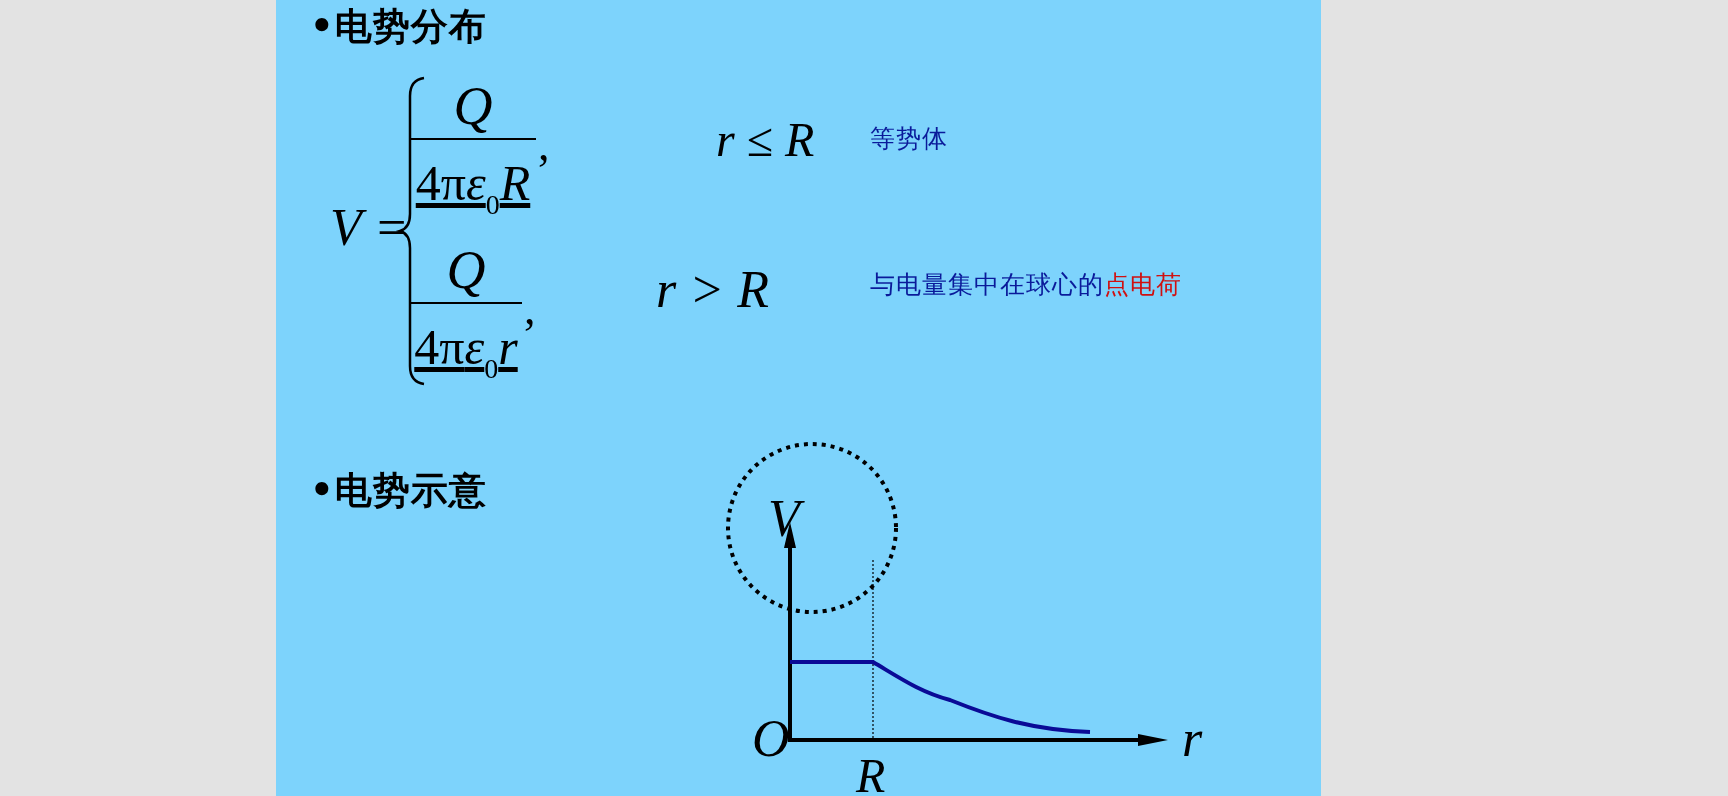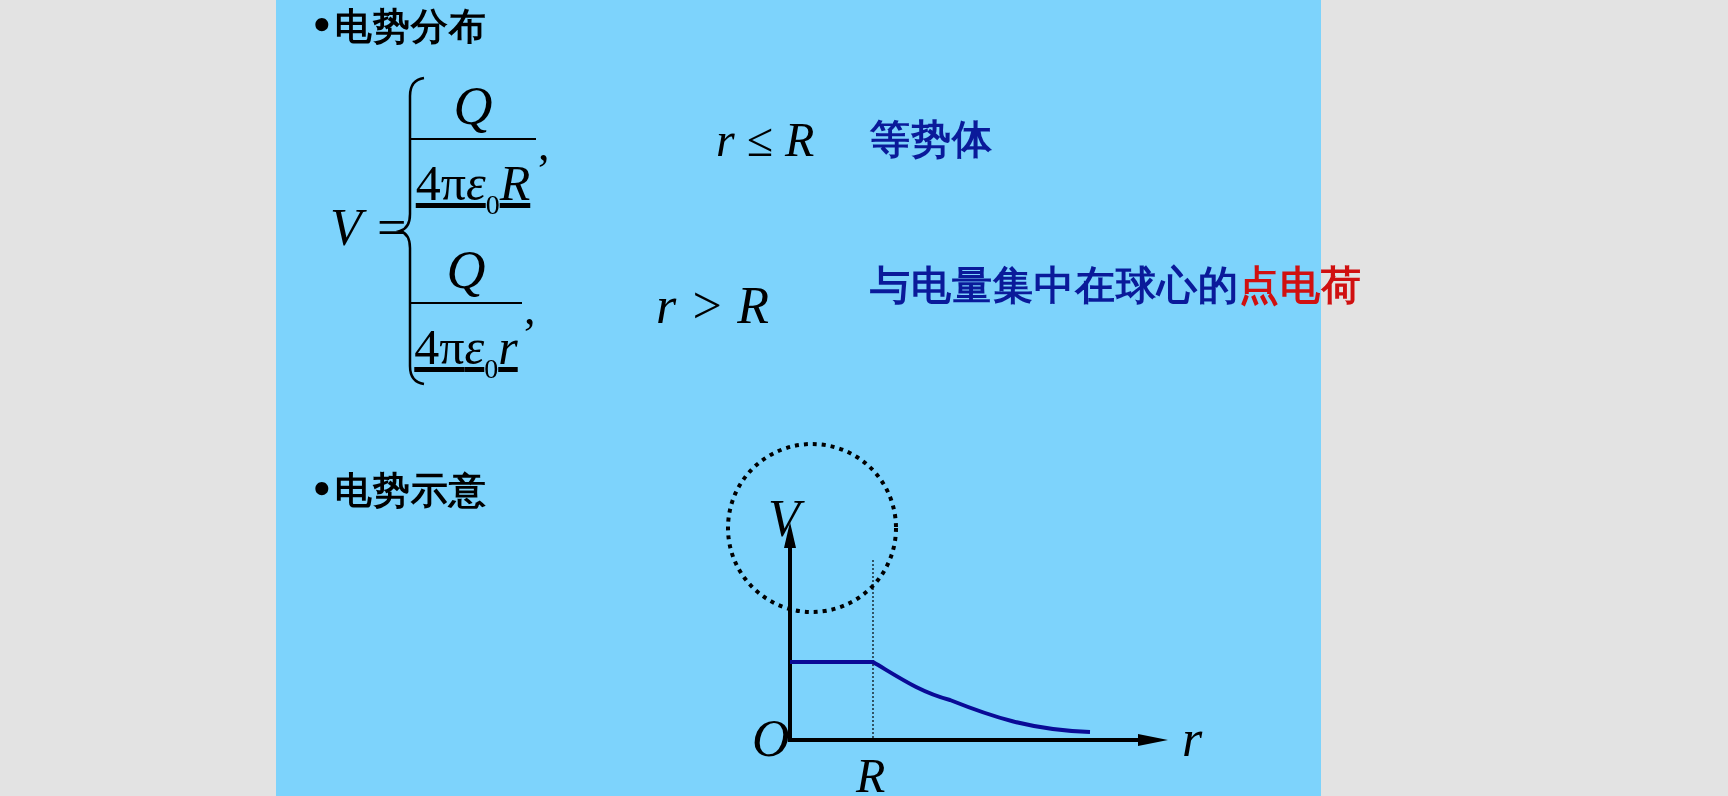--- a/index.html
+++ b/index.html
@@ -18,21 +18,21 @@
       font-family: "DejaVu Sans", sans-serif; letter-spacing: 1px;
     }
     .math { font-family: "Liberation Serif", serif; font-style: italic; color: #000; position: absolute; }
     .frac { position: absolute; text-align: center; font-family: "Liberation Serif", serif; }
     .frac .num { font-size: 54px; font-style: italic; line-height: 60px; }
     .frac .bar { height: 2px; background: #000; margin: 2px 0; }
     .frac .den { font-size: 50px; line-height: 82px; white-space: nowrap; text-decoration: underline; }
     .frac .den i { font-style: italic; }
     .frac .den sub { font-size: 28px; font-style: normal; vertical-align: -14px; }
     .comma { position: absolute; font-family: "Liberation Serif", serif; font-size: 46px; }
-    .note { position: absolute; font-size: 40px; color: #0a1a9a; font-weight: bold; line-height: 50px; letter-spacing: 1px; }
+    .note { position: absolute; font-size: 25px; color: #0a1a9a; font-weight: normal; line-height: 50px; letter-spacing: 1px; }
     .red { color: #d01010; }
     svg text { font-family: "Liberation Serif", serif; font-style: italic; }
   </style>
 </head>
 <body>
 
 <div class="page">
 
   <div class="heading" style="left:34px; top:2px;">
     <span>•</span><span>电势分布</span>
@@ -52,21 +52,21 @@
   <div class="comma" style="left:262px; top:118px;">,</div>
   <div class="math" style="left:392px; top:112px; font-size:48px;margin-left:48px;">r ≤ R</div>
   <div class="note" style="left:594px; top:114px;">等势体</div>
 
   <div class="frac" style="left:134px; top:240px; width:112px;">
     <div class="num">Q</div>
     <div class="bar"></div>
     <div class="den"><span>4π</span><i>ε</i><sub>0</sub><i>r</i></div>
   </div>
   <div class="comma" style="left:248px; top:282px;">,</div>
-  <div class="math" style="left:380px; top:276px; font-size:52px;">r &gt; R</div>
+  <div class="math" style="left:380px; top:260px; font-size:52px;">r &gt; R</div>
   <div class="note" style="left:594px; top:260px; width:560px;">
     <span>与电量集中在球心的</span><span class="red">点电荷</span><br>
   </div>
 
   <div class="heading" style="left:34px; top:466px;text-align:right;">
     <span>•</span><span>电势示意</span>
   </div>
 
   <svg style="position:absolute; left:424px; top:430px;" width="560" height="366" viewBox="0 0 560 366">
 

